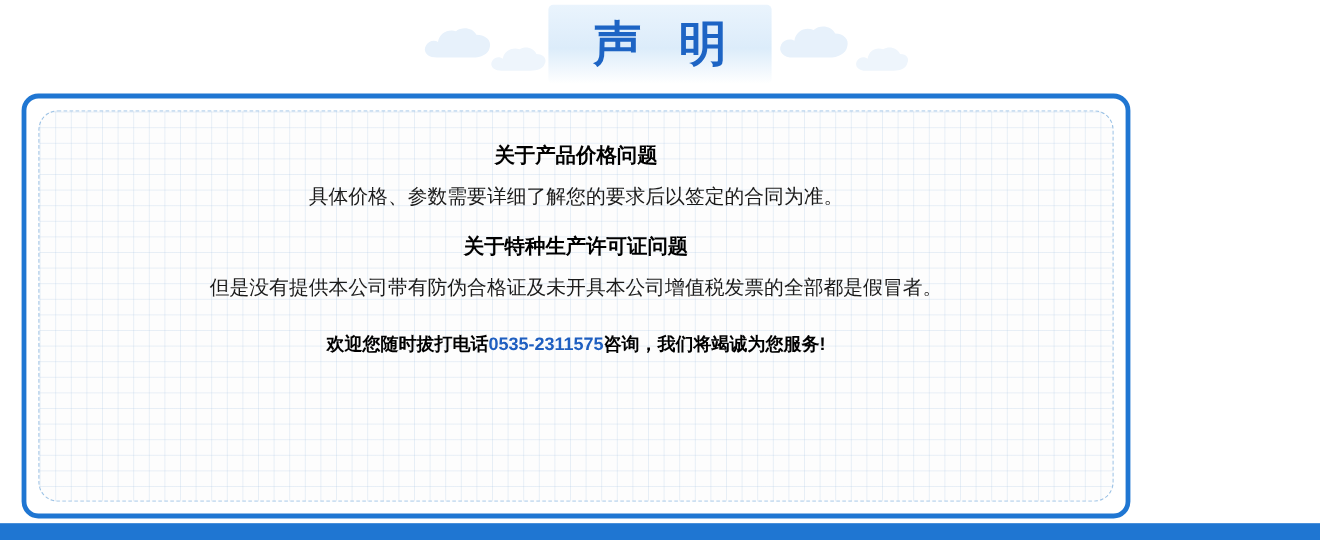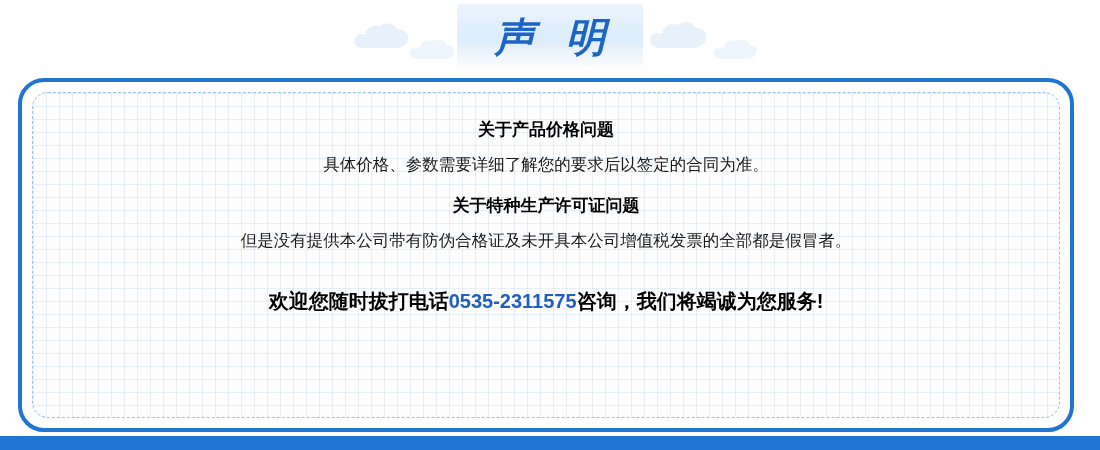--- a/index.html
+++ b/index.html
@@ -19,21 +19,20 @@
     width: 1100px;
     height: 450px;
     box-sizing: border-box;
   }
 
   
   .title-area {
     position: relative;
     height: 78px;
     width: 100%;
-    font-style: italic;
   }
 
   .title-box {
     position: absolute;
     left: 50%;
     top: 4px;
     transform: translateX(-50%);
     width: 186px;
     height: 66px;
     background: linear-gradient(180deg, #eaf4fd 0%, #dcecfa 55%, #ffffff 100%);
@@ -65,25 +64,25 @@
   .cloud-left-1  { left: 352px; top: 20px; }
   .cloud-left-2  { left: 408px; top: 36px; }
   .cloud-right-1 { left: 648px; top: 18px; }
   .cloud-right-2 { left: 712px; top: 36px; }
 
   
   .frame {
     position: absolute;
     left: 18px;
     top: 78px;
-    width: 1056px;
+    width: 924px;
     height: 354px;
     box-sizing: border-box;
     border: 4px solid #1f76d2;
-    border-radius: 26px;
+    border-radius: 14px;
     background: #ffffff;
     overflow: hidden;
   }
 
   .frame-inner {
     position: absolute;
     left: 10px;
     top: 10px;
     right: 10px;
     bottom: 10px;
@@ -118,22 +117,22 @@
   }
 
   .para {
     font-size: 16.5px;
     line-height: 34px;
     color: #1a1a1a;
     margin: 0;
   }
 
   .footer-line {
-    margin-top: 29px;
-    font-size: 20px;
+    margin-top: 16px;
+    font-size: 15px;
     font-weight: bold;
     color: #000000;
     line-height: 30px;
   }
   .phone {
     color: #1f5fc0;
     font-weight: bold;
   }
 
   

